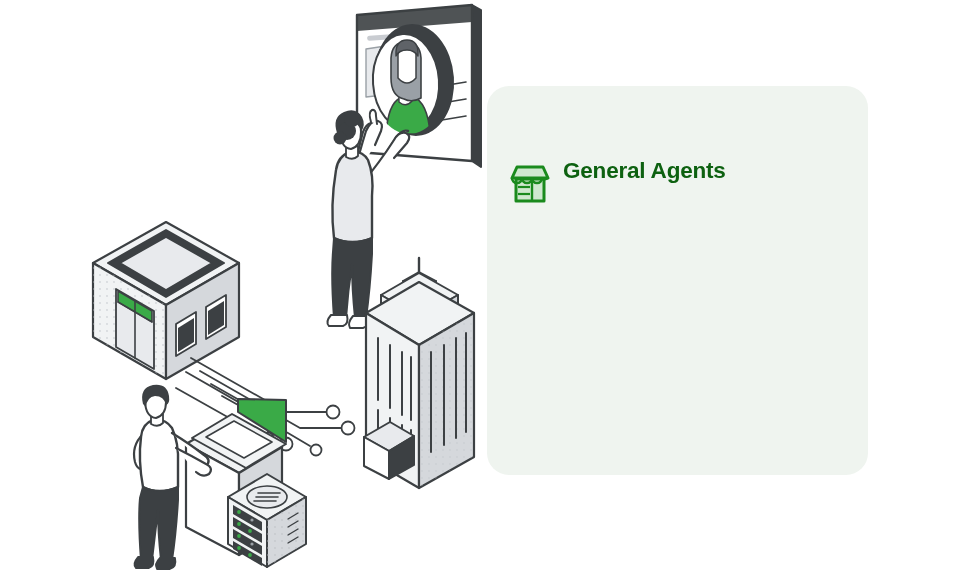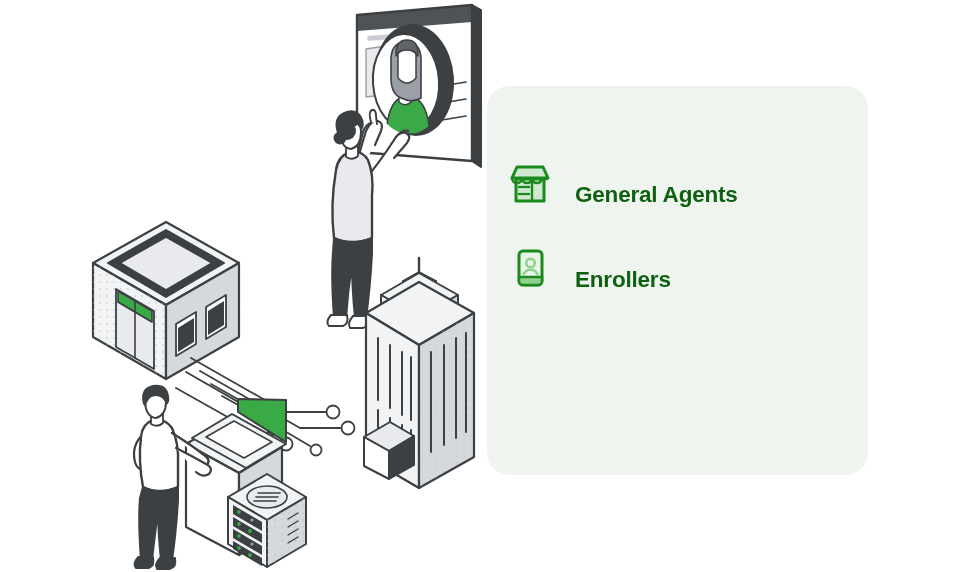--- a/index.html
+++ b/index.html
@@ -34,22 +34,22 @@
     position: absolute;
     left: 507px;
     top: 160px;
     width: 360px;
     display: flex;
     flex-direction: column;
     gap: 39px;
   }
   .legend-row {
     display: flex;
-    align-items: flex-end;
-    gap: 22px;
+    align-items: flex-start;
+    gap: 10px;
     height: 46px;
   }
   .legend-icon {
     width: 46px;
     height: 46px;
     flex: 0 0 46px;
     display: flex;
     align-items: center;
     justify-content: center;
   }
@@ -339,31 +339,17 @@
 
           <path d="M4 17 a5 5 0 0 0 10 0" fill="none" stroke="#1a8a1d" stroke-width="2.6"></path>
           <path d="M14 17 a5 5 0 0 0 10 0" fill="none" stroke="#1a8a1d" stroke-width="2.6"></path>
           <path d="M24 17 a5 5 0 0 0 10 0" fill="none" stroke="#1a8a1d" stroke-width="2.6"></path>
           <path d="M34 17 a5 5 0 0 0 6 0" fill="none" stroke="#1a8a1d" stroke-width="2.6"></path>
         </svg>
       </span>
       <span class="legend-label">General Agents</span>
     </div>
 
-    <div class="legend-row">
-      <span class="legend-icon">
-        <svg viewBox="0 0 44 44" width="44" height="44" xmlns="http://www.w3.org/2000/svg">
-          <rect x="11" y="5" width="23" height="34" rx="4" fill="#e8f4e8" stroke="#1a8a1d" stroke-width="3" stroke-linejoin="round"></rect>
-
-          <path d="M11 31 H34 V35 a4 4 0 0 1 -4 4 H15 a4 4 0 0 1 -4 -4 Z" fill="#8ed08e" stroke="#1a8a1d" stroke-width="2.4" stroke-linejoin="round"></path>
-
-          <circle cx="22.5" cy="17" r="4.3" fill="none" stroke="#8ed08e" stroke-width="2.4"></circle>
-
-          <path d="M15.5 28.5 a7.5 7.5 0 0 1 14 0" fill="none" stroke="#8ed08e" stroke-width="2.4" stroke-linecap="round"></path>
-        </svg>
-      </span>
-      <span class="legend-label">Enrollers</span>
-    </div>
 
 
   </div>
 
 </div>
 
 </body></html>

